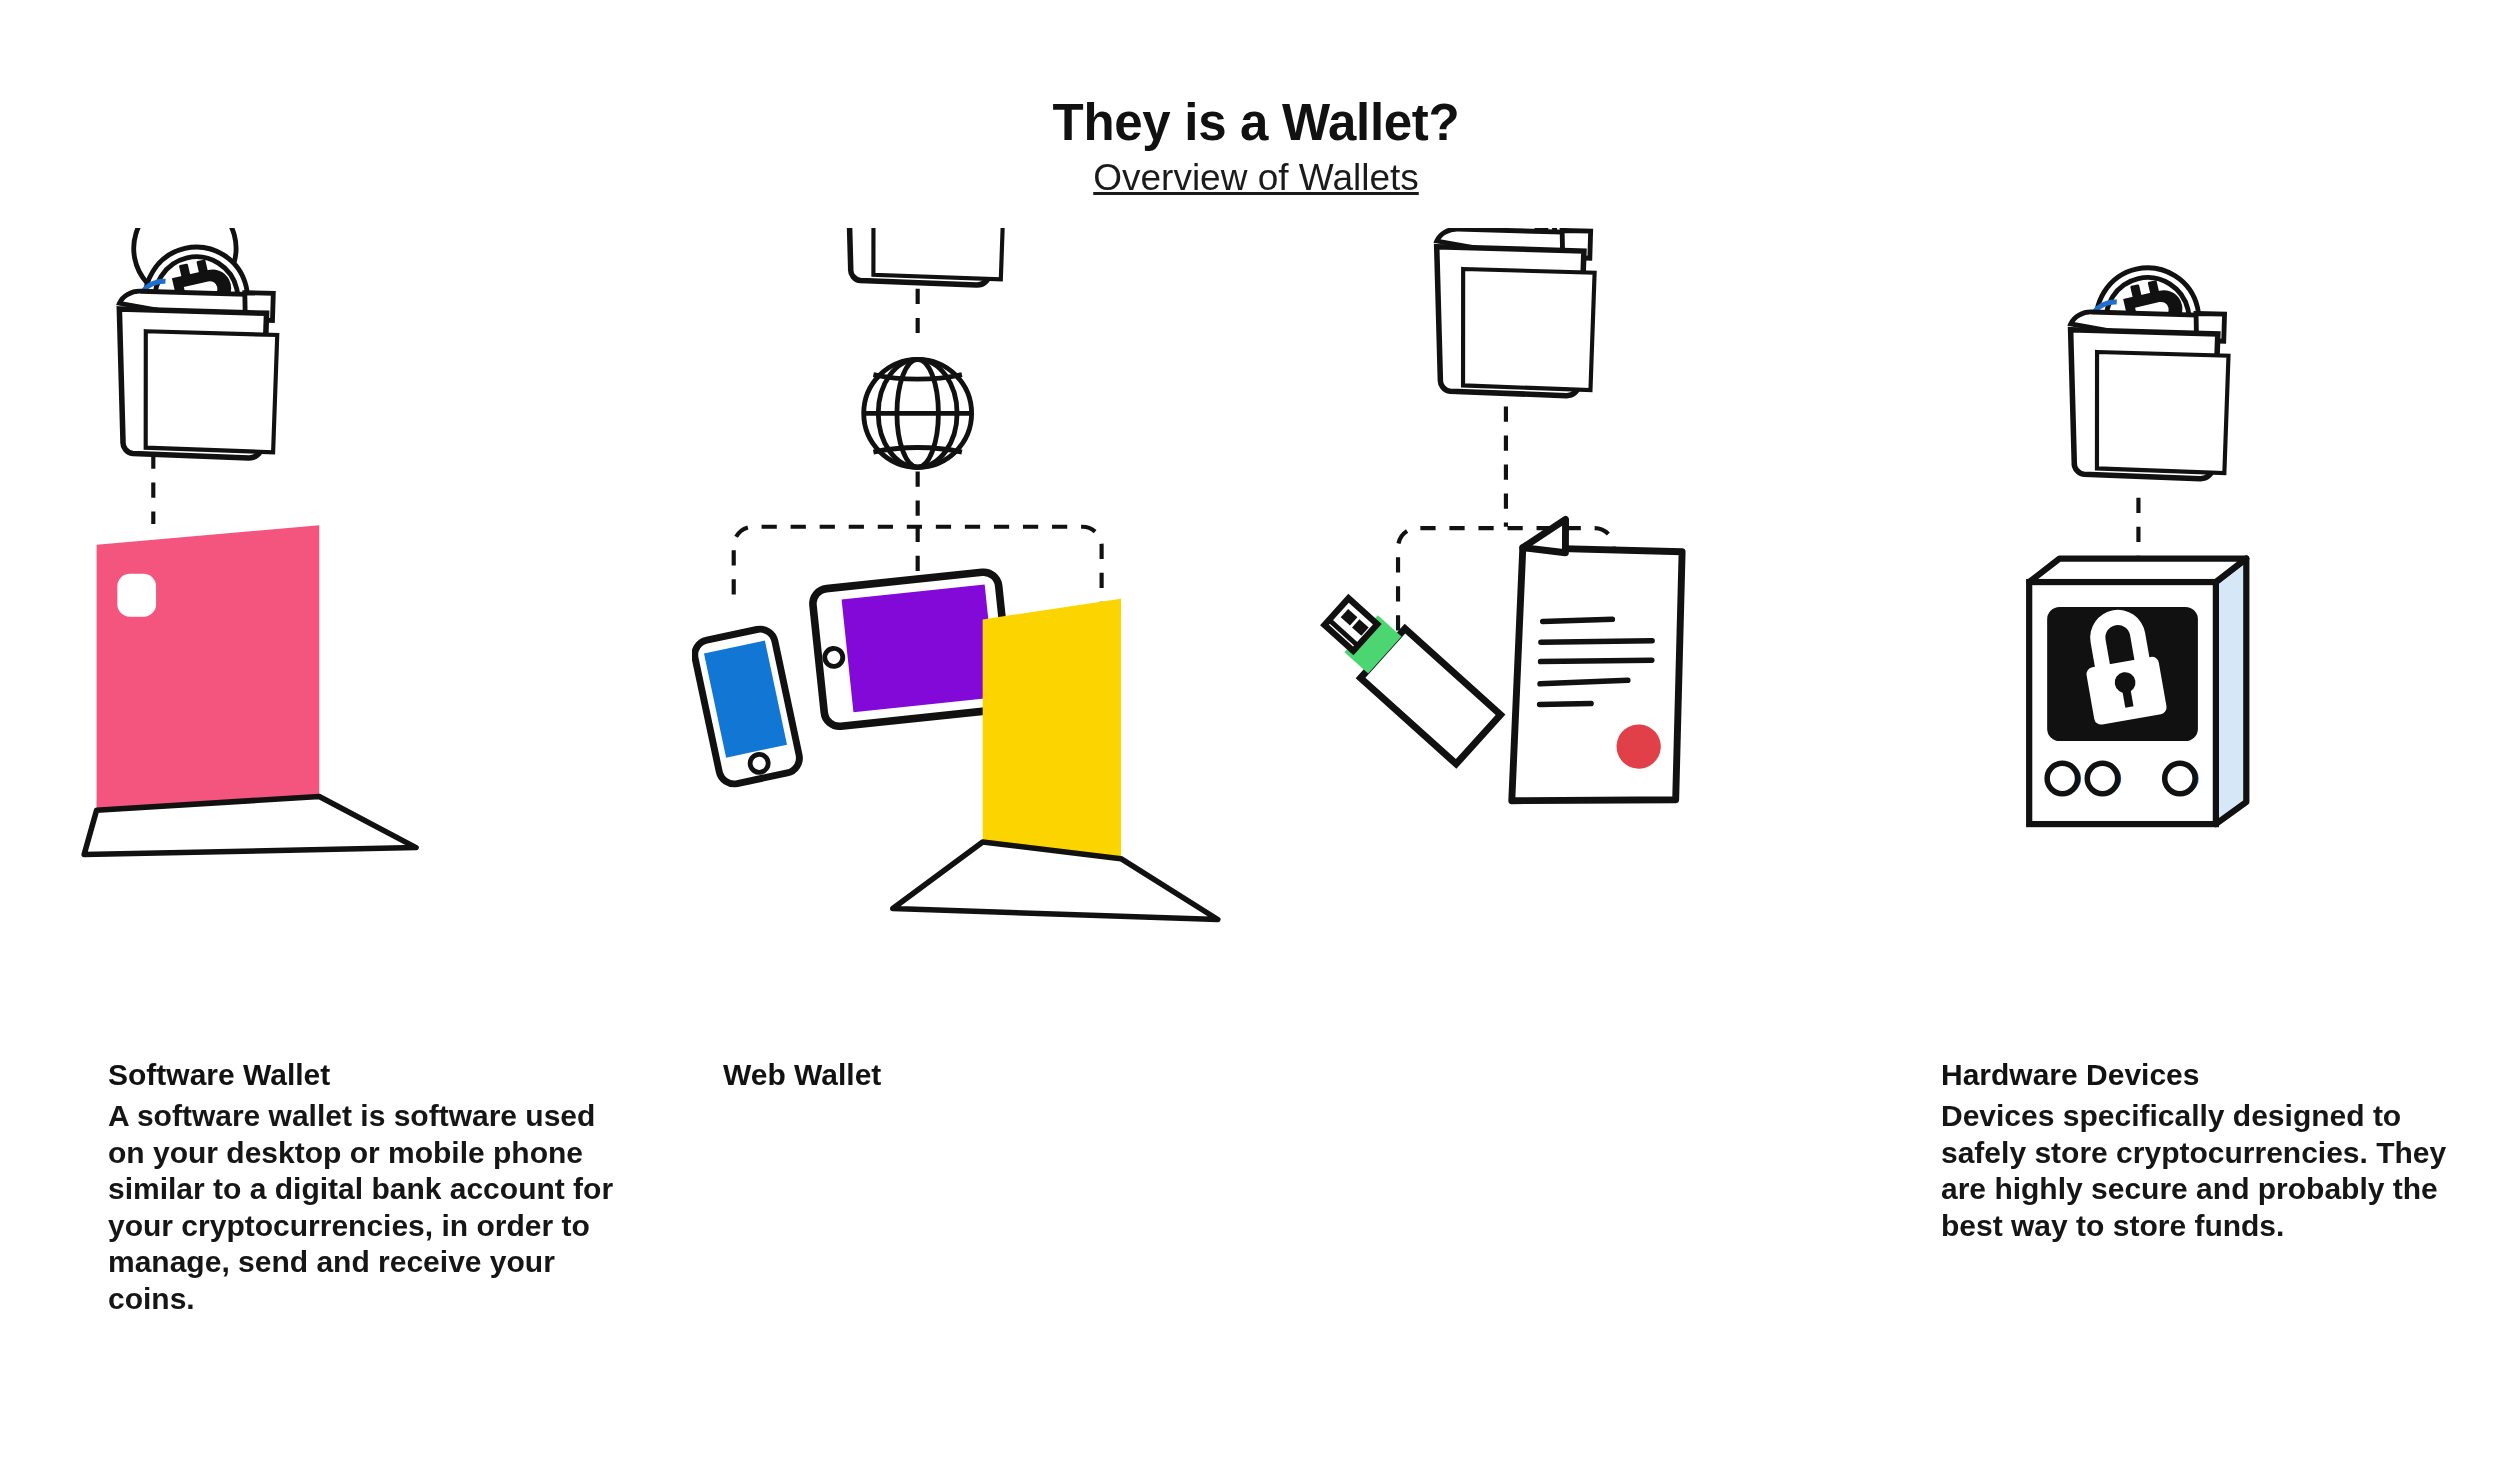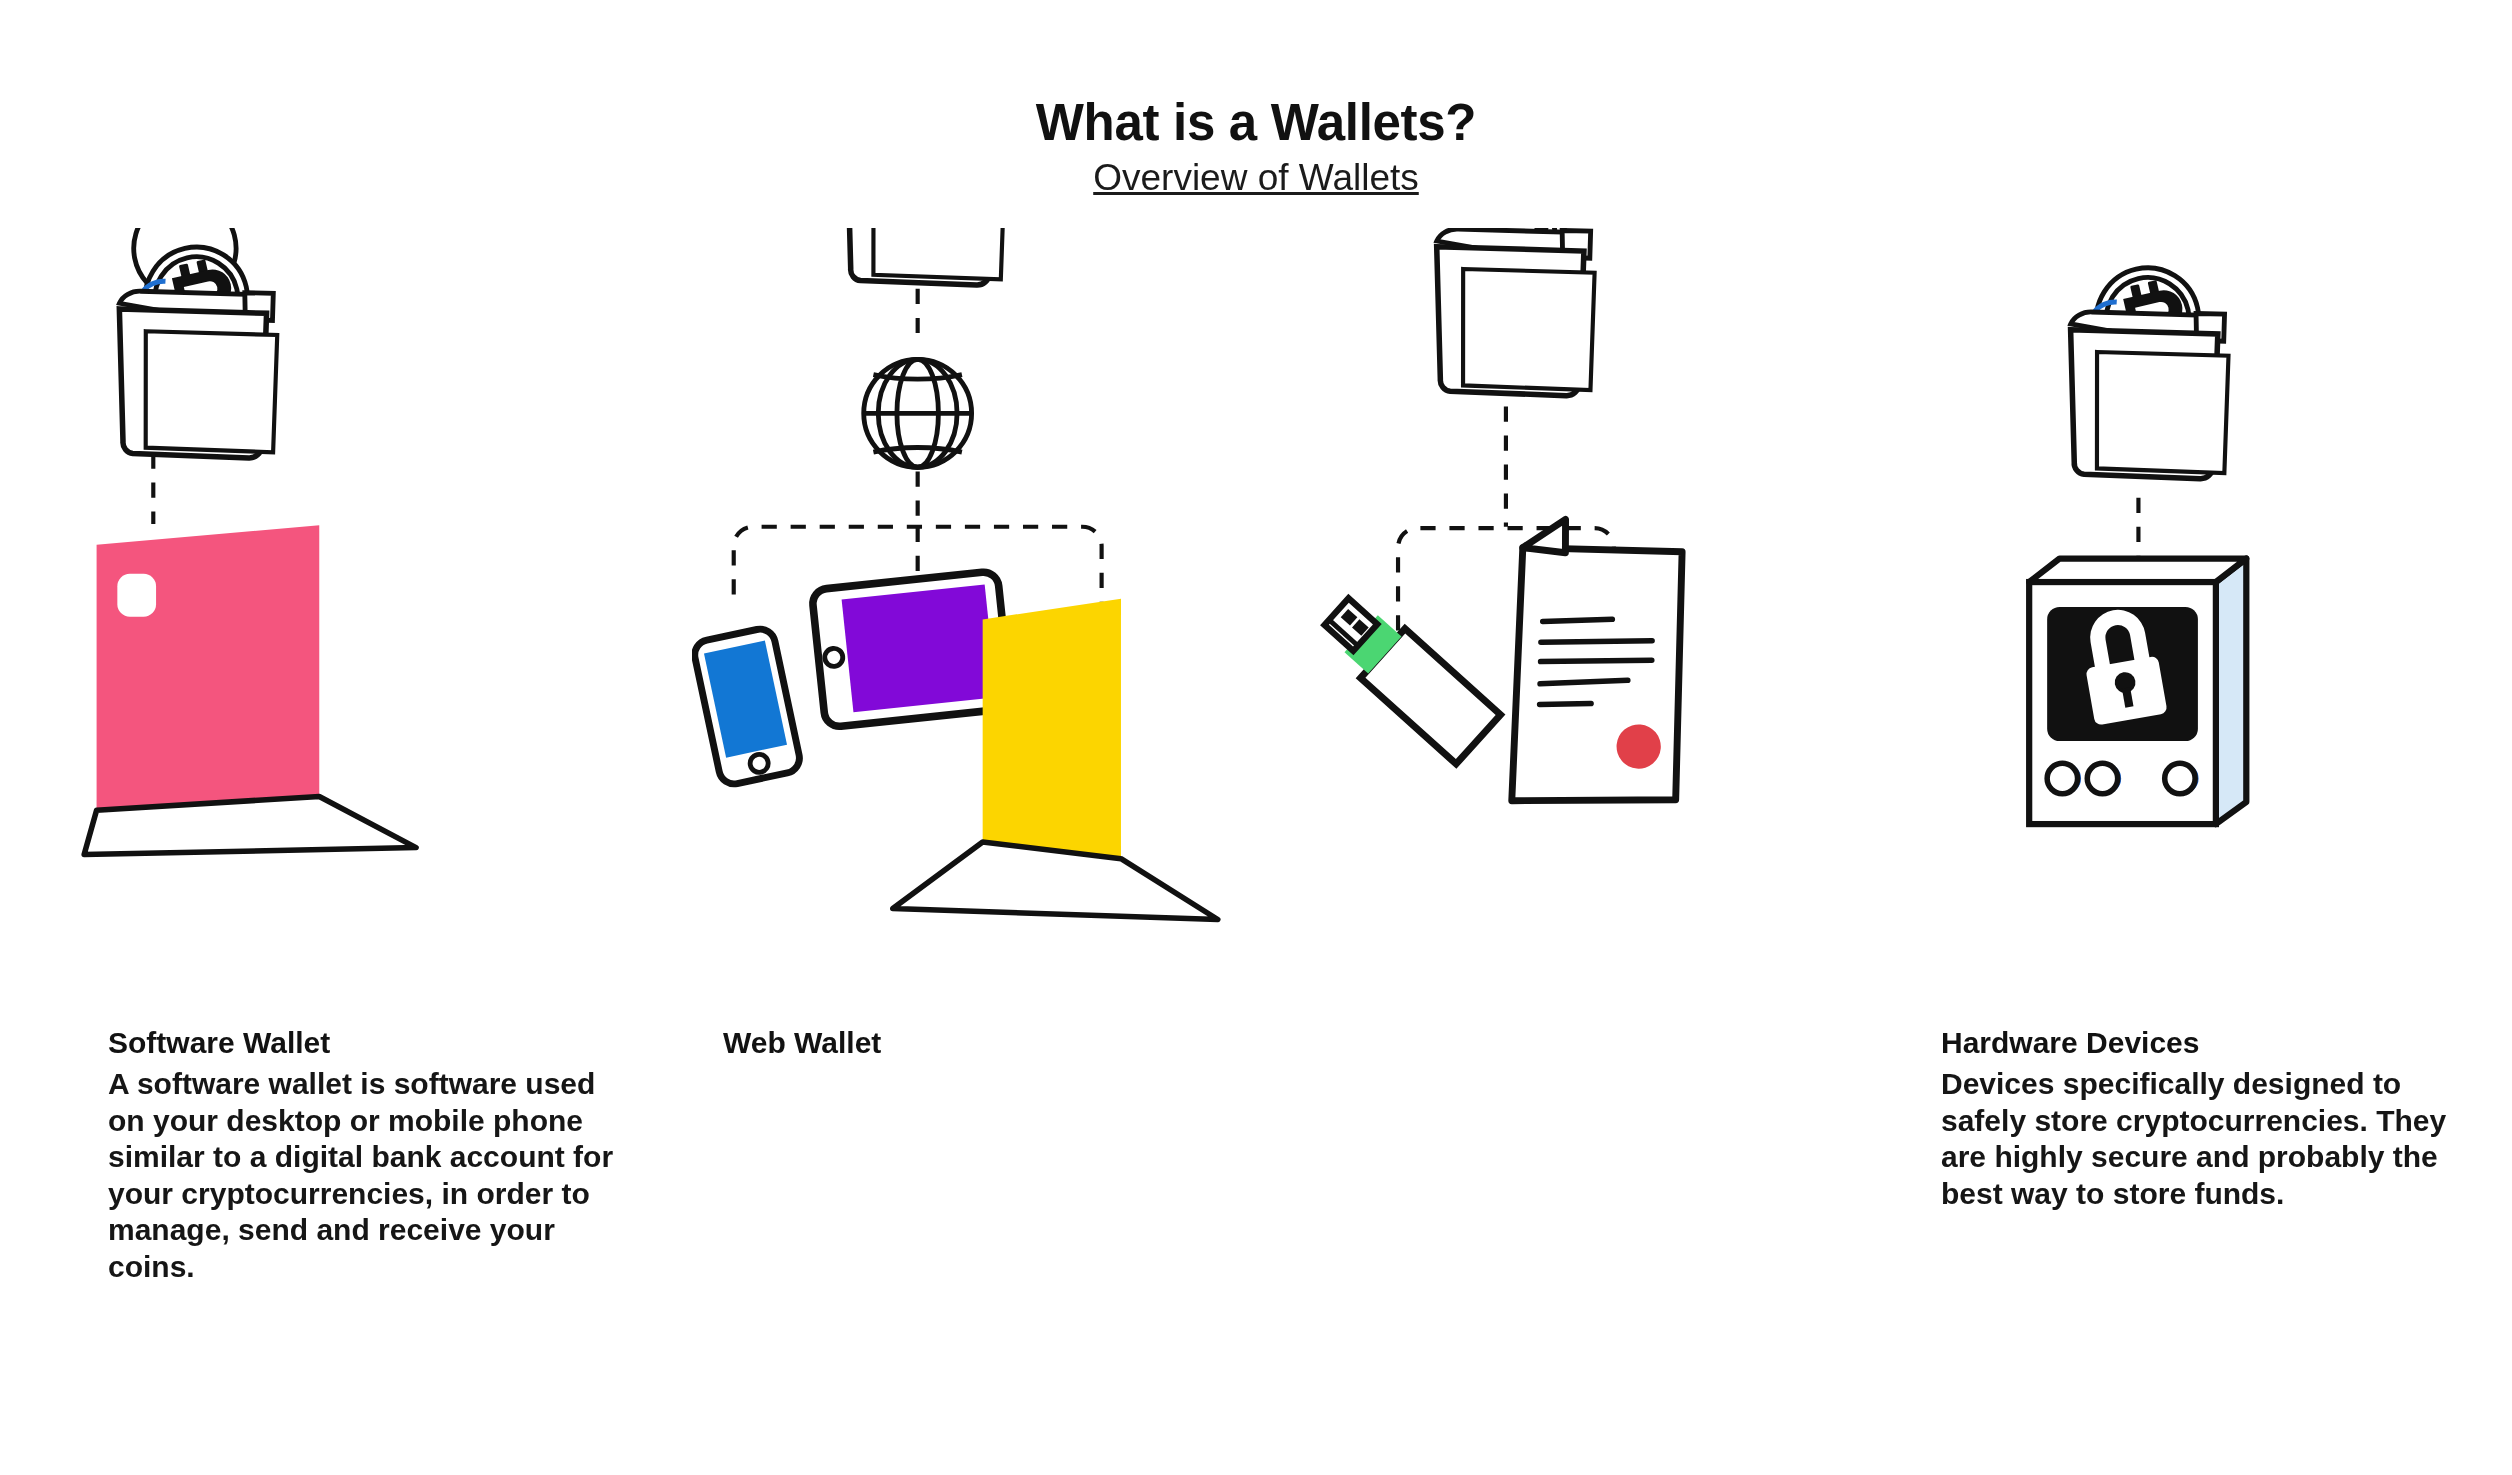--- a/index.html
+++ b/index.html
@@ -57,21 +57,21 @@
   .art {
     position: absolute;
     top: 0; left: 0;
     width: 609px;
     height: 816px;
   }
   .art svg { display: block; }
 
   .caption {
     position: absolute;
-    top: 798px;
+    top: 830px;
     left: 31px;
     width: 526px;
   }
   .caption-title {
     font-size: 30px;
     font-weight: bold;
     margin: 0 0 5.5px 0;
     line-height: 1.15;
     color: #121212;
   }
@@ -81,21 +81,21 @@
     margin: 0;
     line-height: 1.22;
     color: #161616;
     white-space: pre-line;
   }
 </style>
 </head>
 <body>
 
 <div class="header">
-  <h1 class="page-title">What is a Wallets?</h1>
+  <h1 class="page-title">They is a Wallet?</h1>
   <p class="page-subtitle">Overview of Wallets</p>
 </div>
 
 <div class="columns">
 
   <div class="col col-0">
     <div class="art">
       <svg width="609" height="816" viewBox="0 0 880 1180" xmlns="http://www.w3.org/2000/svg">
 
         <g transform="translate(55,0) rotate(-13 120 140)">

